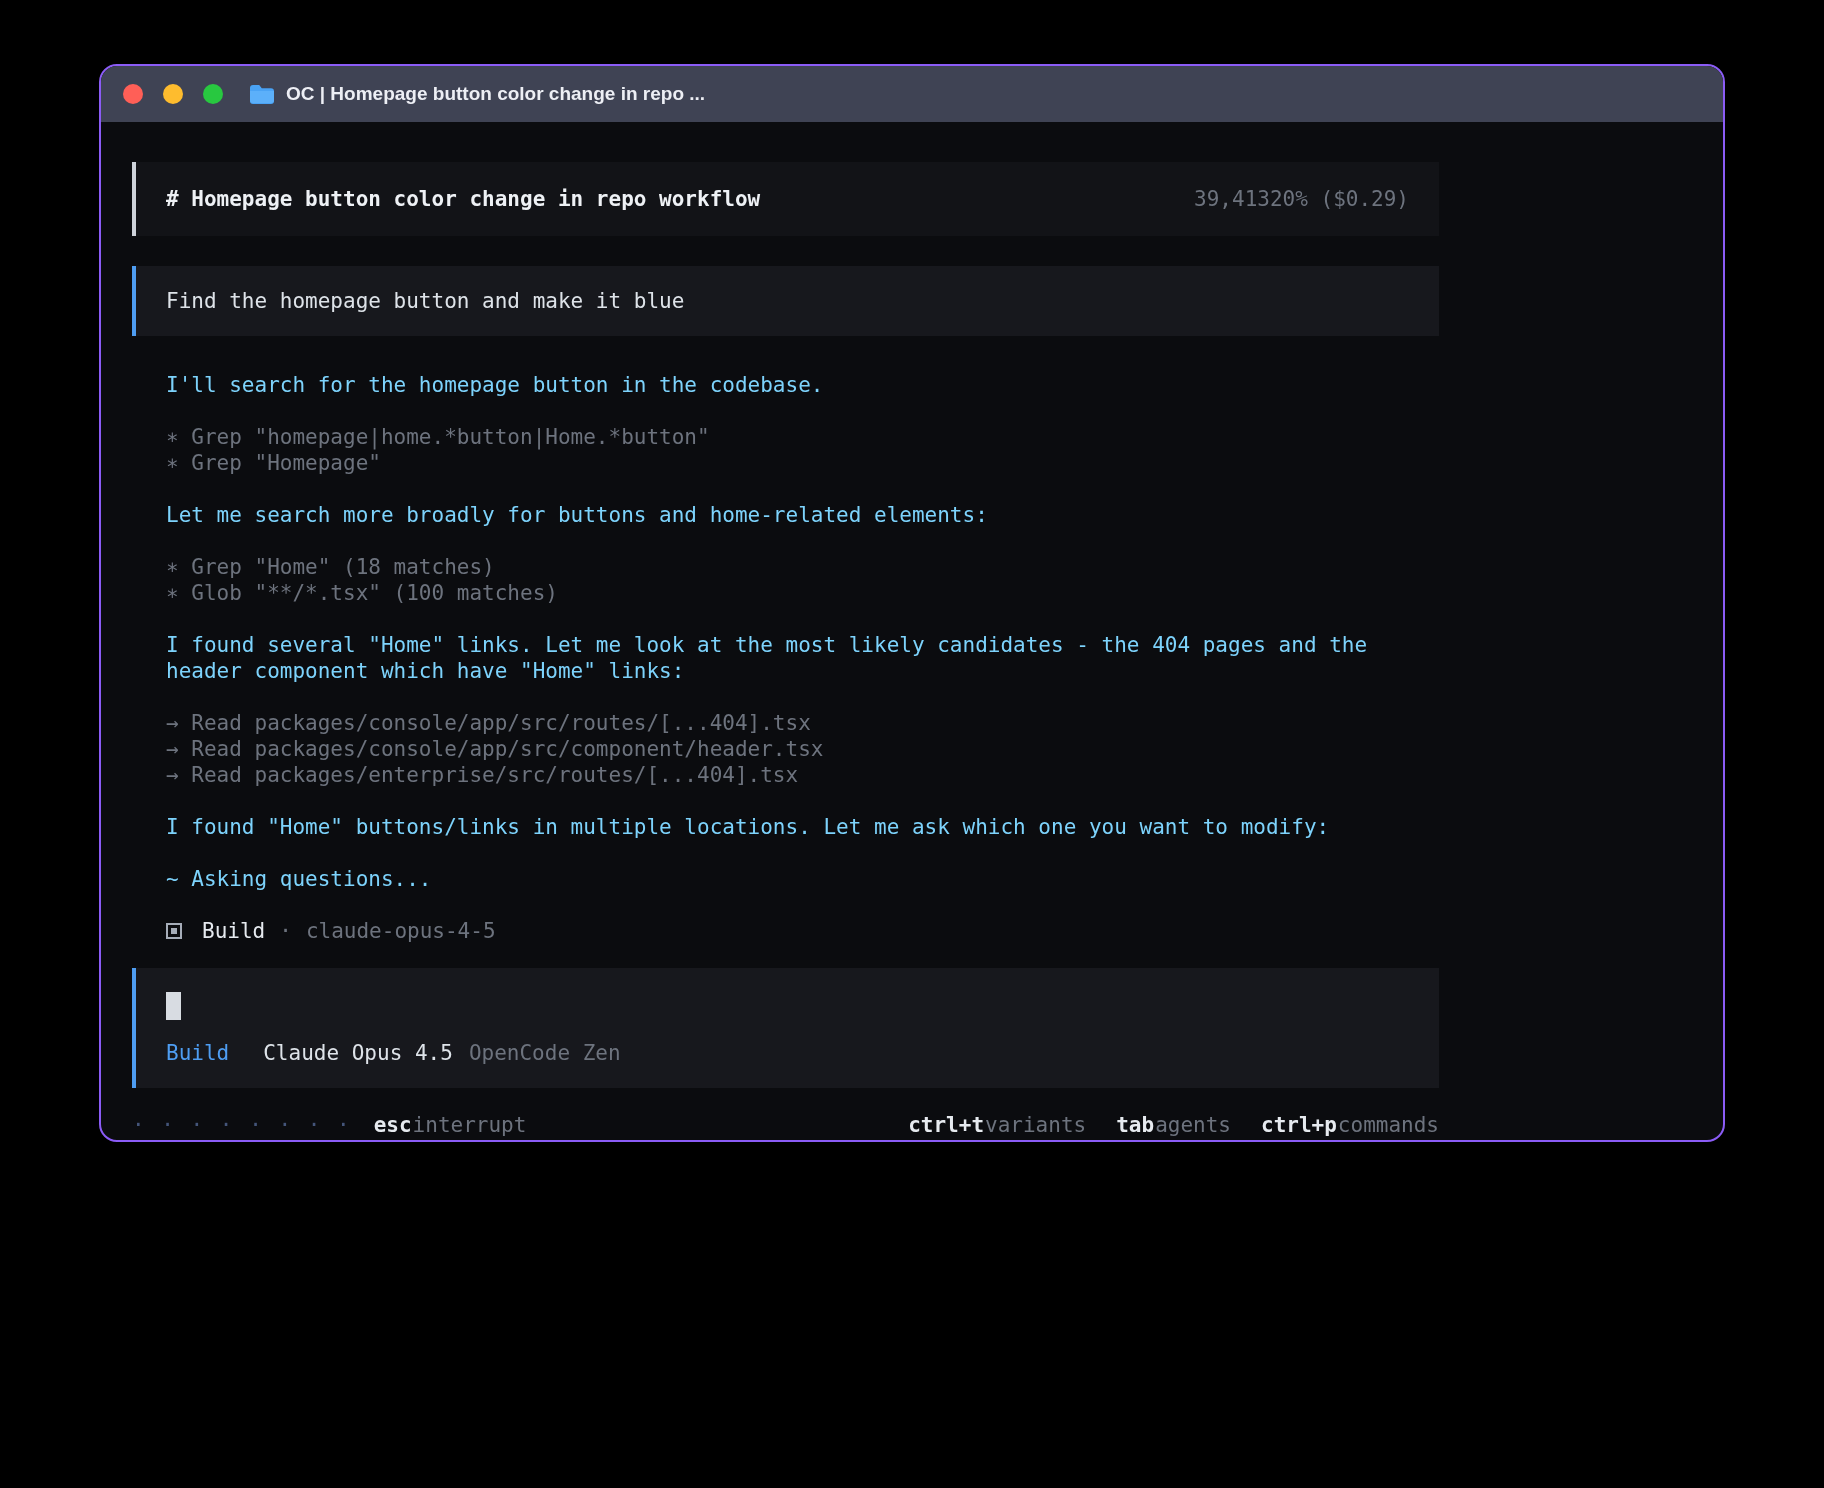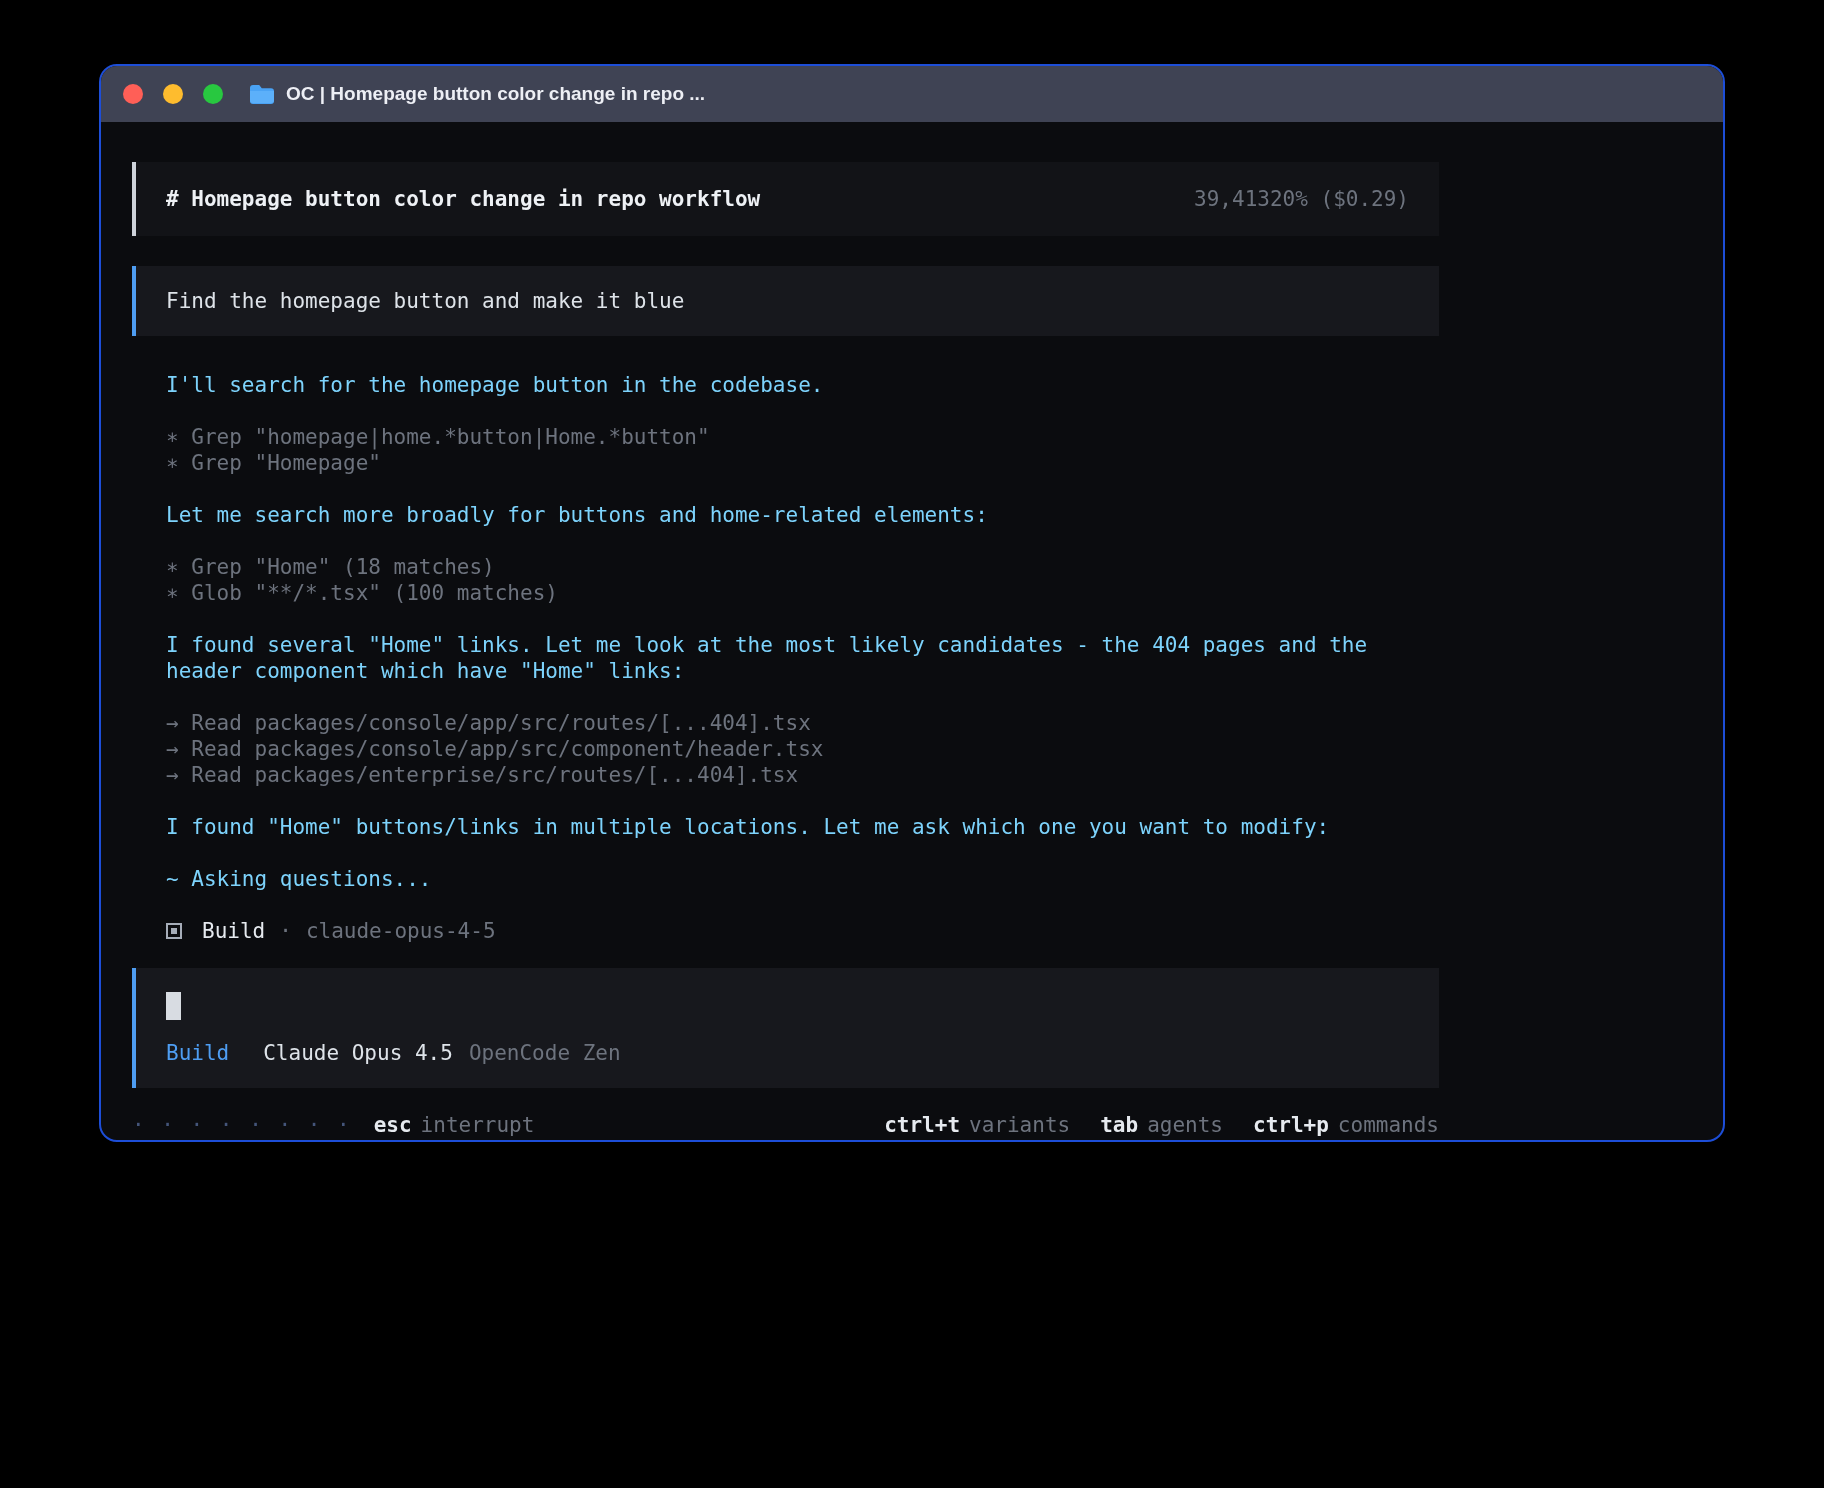--- a/index.html
+++ b/index.html
@@ -9,21 +9,21 @@
     font-family: "DejaVu Sans Mono", monospace;
     overflow: hidden;
   }
 
   
   .window {
     position: absolute;
     left: 99px; top: 64px;
     width: 1626px; height: 1078px;
     background: #0b0c0f;
-    border: 2px solid #1d4ed8;
+    border: 2px solid #8b5cf6;
     border-radius: 18px;
     overflow: hidden;
     box-shadow: 0 24px 70px rgba(0,0,0,0.65);
   }
   .titlebar {
     height: 56px;
     background: #3f4354;
     display: flex;
     align-items: center;
     padding: 0 16px;
@@ -116,21 +116,21 @@
   .model-provider { color: #6d737e; }
 
   .statusbar {
     width: 1307px;
     display: flex;
     justify-content: space-between;
     align-items: center;
   }
   .status-left { display: flex; align-items: center; gap: 22px; }
   .status-dots { color: #44557a; letter-spacing: 2px; }
-  .kbd-group { display: flex; align-items: baseline; gap: 9px; }
+  .kbd-group { display: flex; align-items: baseline; gap: 1px; }
   .kbd-key { color: #e6eaef; font-weight: 700; }
   .kbd-label { color: #6d737e; }
   .status-right { display: flex; align-items: baseline; gap: 30px; }
 </style>
 </head>
 <body>
 
 <div class="window">
 
   <div class="titlebar">

